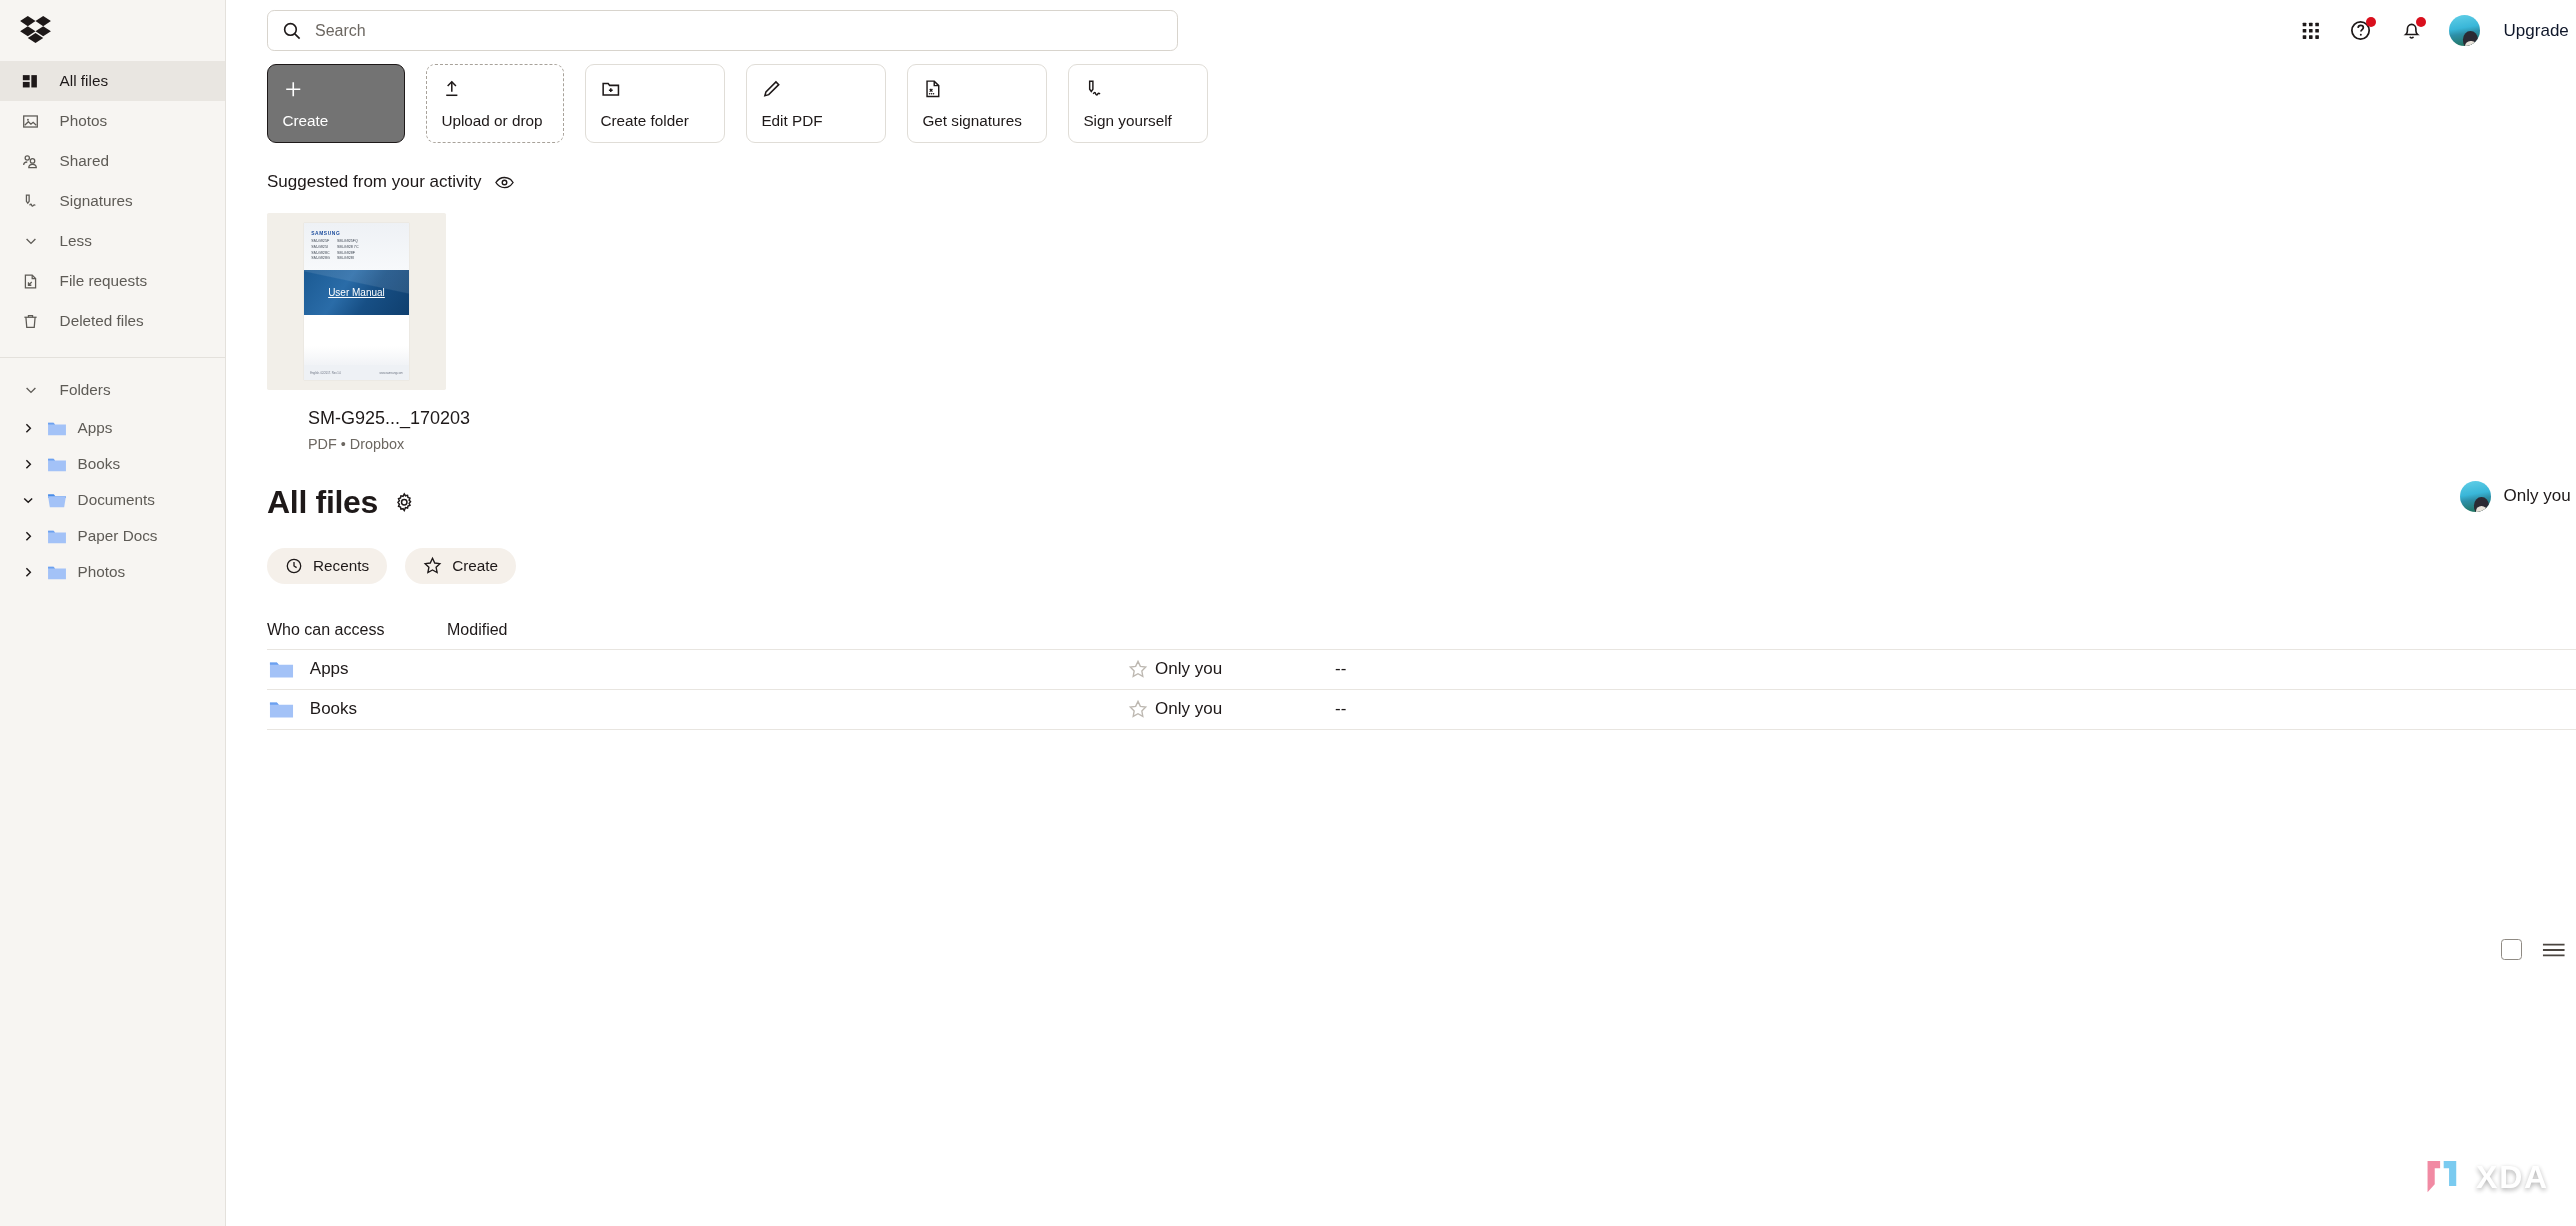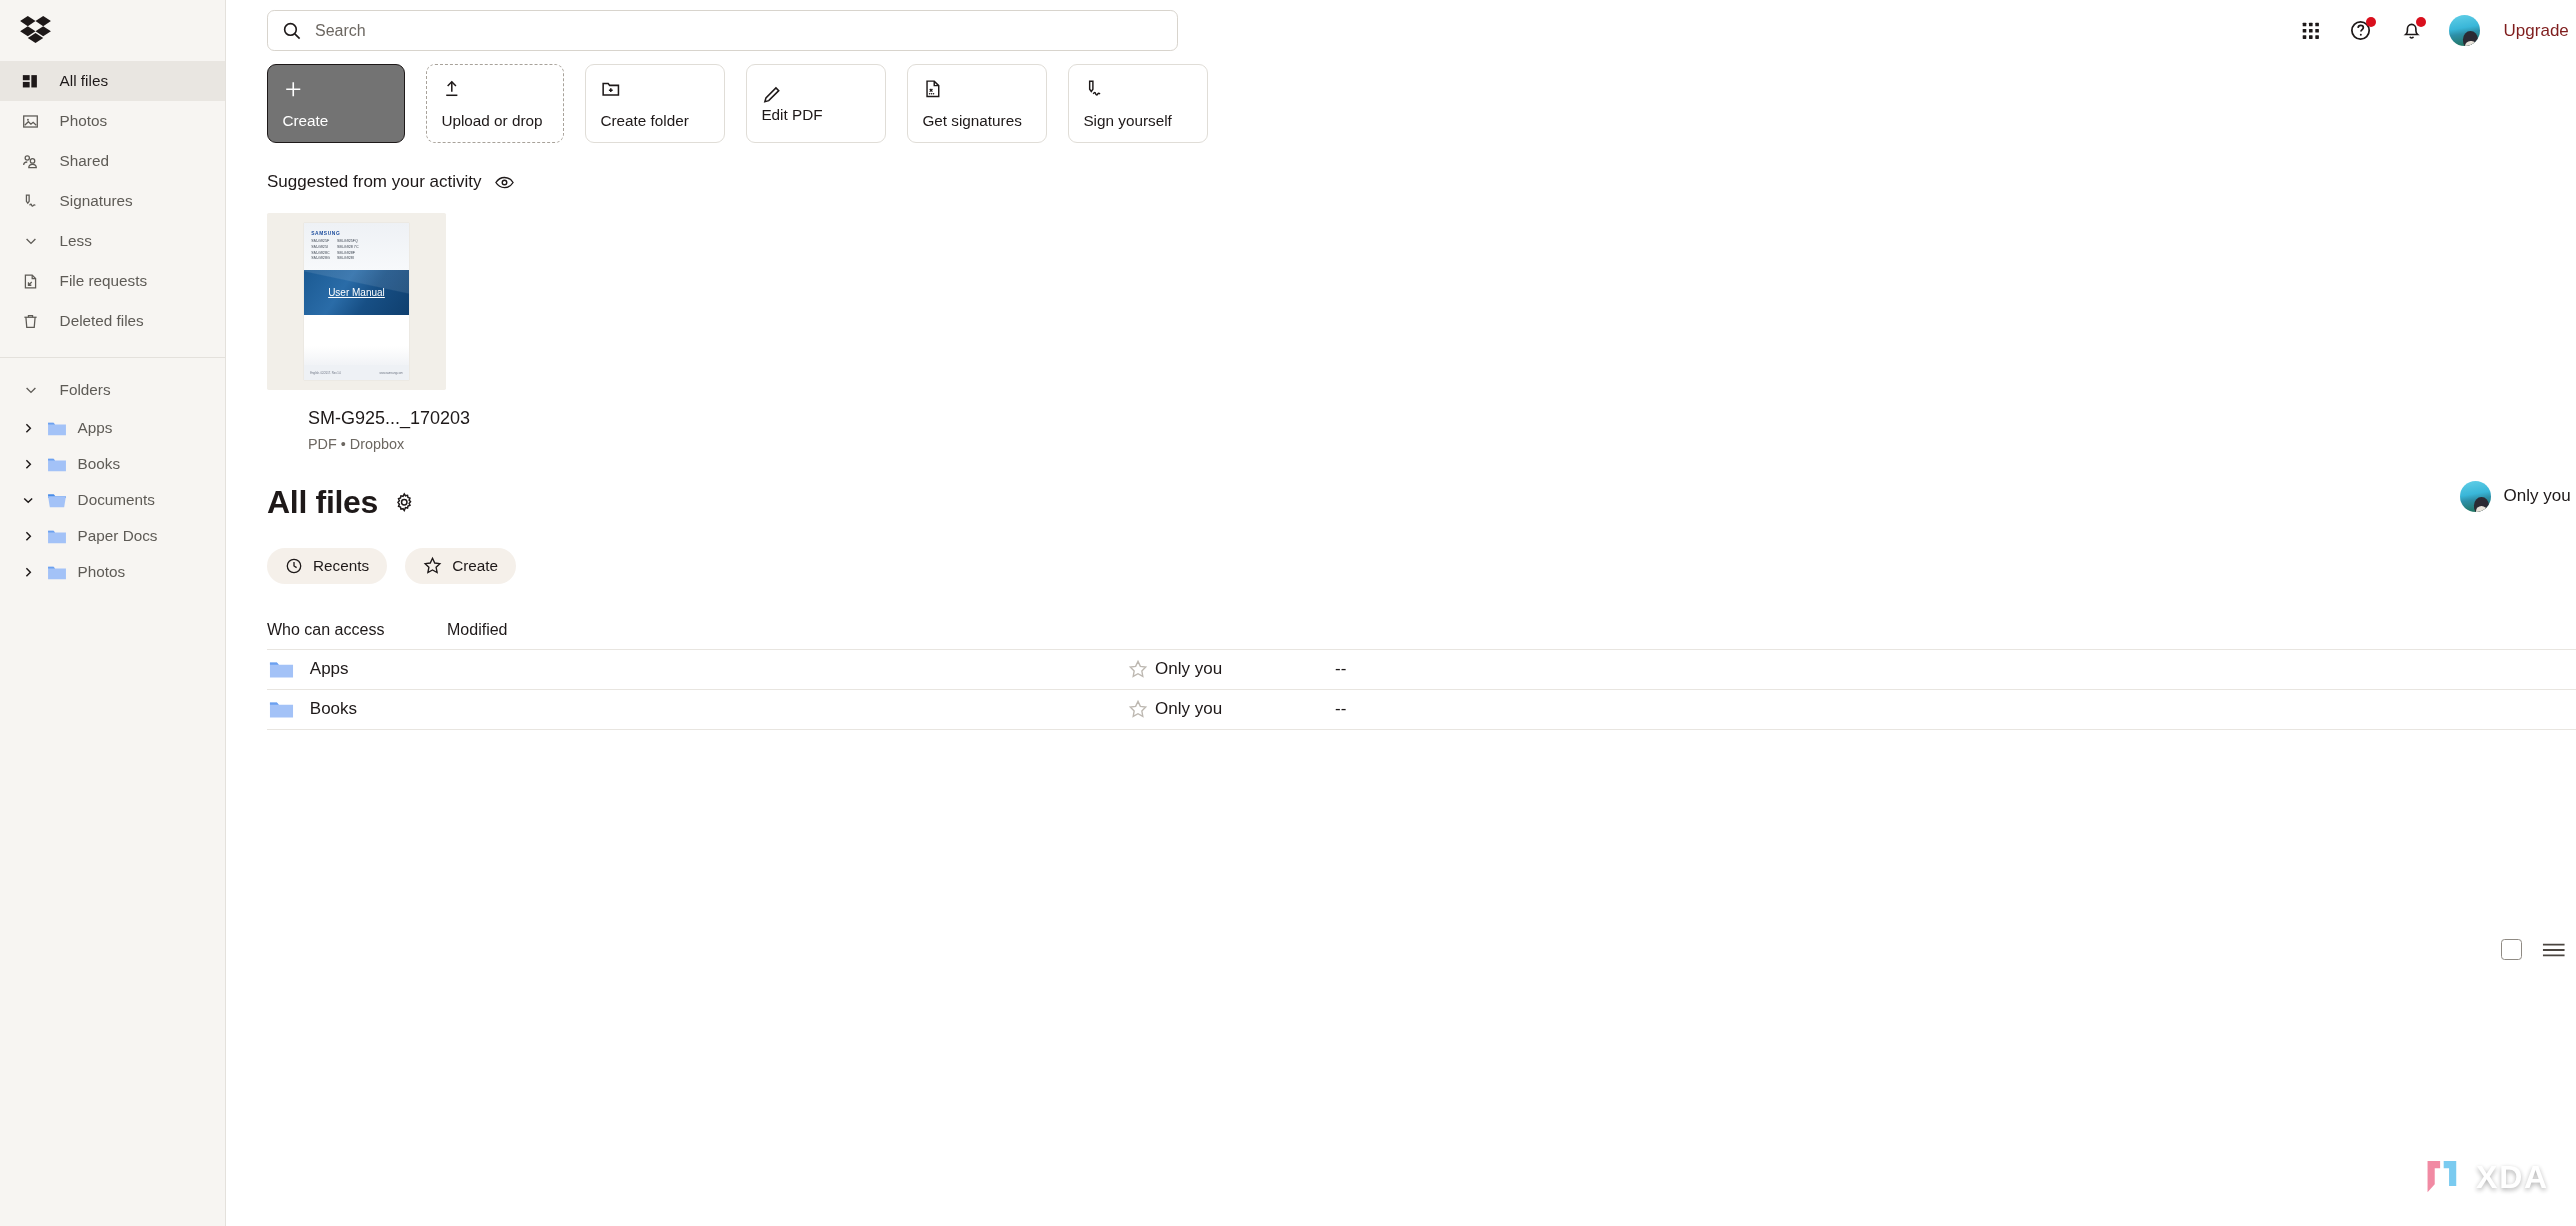--- a/index.html
+++ b/index.html
@@ -78,38 +78,38 @@
     position: relative; overflow: hidden; flex: 0 0 31px; cursor: pointer;
   }
   .avatar::after{
     content:""; position:absolute; right:1.8px; bottom:-1.8px; width:15.3px; height:17px;
     border-radius:50% 50% 42% 42%; background:#2b2a33;
   }
   .avatar::before{
     content:""; position:absolute; right:3.6px; bottom:-6.3px; width:11.7px; height:11.7px;
     border-radius:50%; background:#e8e3da; z-index:2;
   }
-  .upgrade { color: #7f1d1d; font-size: 17px; white-space: nowrap; cursor: pointer; }
+  .upgrade { color: #0f172a; font-size: 17px; white-space: nowrap; cursor: pointer; }
 
   
   .actions { display: flex; gap: 21px; padding: 2.7px 0 0 41px; }
   .act {
     width: 138px; height: 79px; border-radius: 9px;
     border: 0.9px solid #e0ddd7; background: #fff;
     display: flex; flex-direction: column; justify-content: space-between;
     padding: 12.6px 14.4px 11.7px 14.4px; cursor: pointer;
   }
   .act .aic { height: 23.5px; display: flex; align-items: center; }
   .act .albl { font-size: 15.3px; color: #1e1919; white-space: nowrap; }
   .act.create { background: #737373; border-color: #1e1919; width: 138px; }
   .act.create .albl { color: #fff; }
   .act.dashed { border: 1.4px dashed #a8a29a; }
   .act.w-upload { width: 138px; }
   .act.w-folder { width: 140px; }
-  .act.w-edit { width: 140px; justify-content: center; }
+  .act.w-edit { width: 140px; }
   .act.w-sig { width: 140px; }
   .act.w-sign { width: 140px; }
 
   
   .sugg-head {
     display: flex; align-items: center; gap: 12.6px;
     padding: 29px 0 0 41px; font-size: 17px; color: #1e1919;
   }
   .sugg-head .eye { display: flex; align-items: center; cursor: pointer; }
   .card-wrap { padding: 20px 0 0 41px; }

